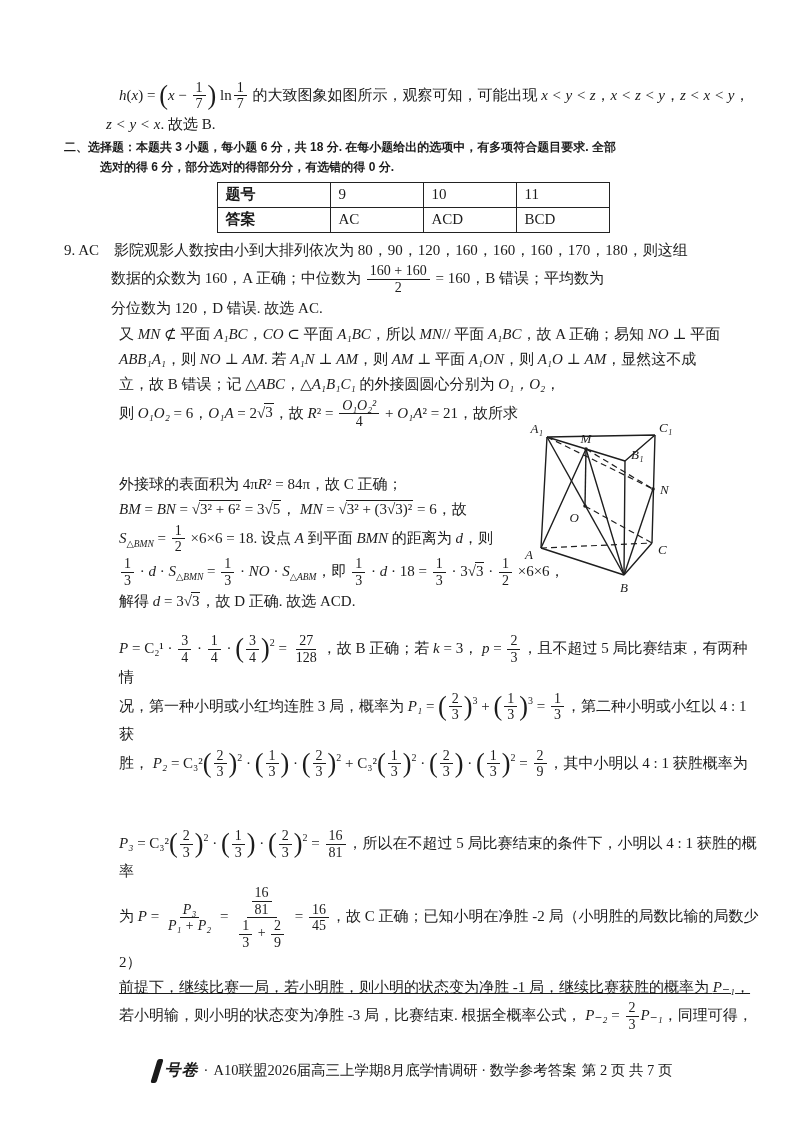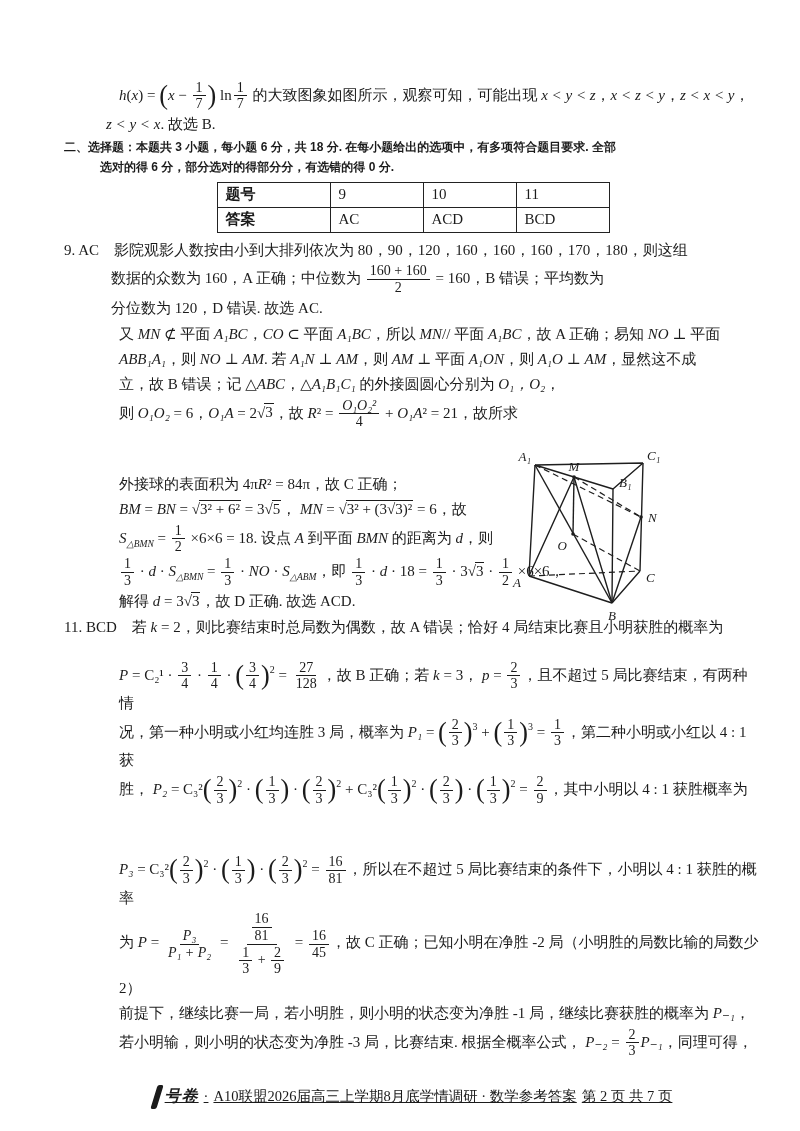--- a/index.html
+++ b/index.html
@@ -4,40 +4,40 @@
 <style>
   html,body{margin:0;padding:0;}
   body{
     width:800px;height:1131px;overflow:hidden;background:#ffffff;color:#1b1b1b;
     font-family:"Liberation Serif","DejaVu Serif",serif;font-size:15px;
   }
   .page{padding:78px 38px 0 64px;position:relative;}
   .line{line-height:1.55;margin:1.5px 0;}
   .hd{font-family:"Liberation Sans","DejaVu Sans",sans-serif;font-weight:700;font-size:12px;line-height:1.5;}
   .m{font-style:italic;}
-  sub.sb{font-size:9.5px;font-style:italic;font-family:Liberation Serif, serif;}
+  sub.sb{font-size:9.5px;font-style:italic;}
   sup.sp{font-size:10px;vertical-align:7px;}
   .frac{display:inline-flex;flex-direction:column;align-items:center;vertical-align:middle;margin:0 2px;line-height:1.12;font-size:14px;}
   .frac .num{border-bottom:1px solid #1b1b1b;padding:0 3px;}
   .frac .den{padding:0 3px;}
   .sqrt{white-space:nowrap;}
   .rsign{letter-spacing:-1px;}
   .rad{border-top:1px solid #1b1b1b;padding:0 1px;}
   .bp{font-size:175%;line-height:0;vertical-align:middle;font-weight:300;}
   table.ans{border-collapse:collapse;margin:6px auto 6px auto;}
   table.ans td{border:1.6px solid #222;text-align:left;padding:1px 8px;height:22px;font-size:15px;}
   table.ans td.c0{width:96px;font-family:"Liberation Sans","DejaVu Sans",sans-serif;font-weight:700;}
   table.ans td.cv{width:76px;}
   .q{margin-top:3px;}
   #q10{position:relative;}
   .narrow .line{max-width:494px;}
-  .figure{position:absolute;top:92px;right:54px;width:215px;height:185px;margin-top:28px;}
+  .figure{position:absolute;top:92px;right:42px;width:215px;height:185px;}
   .figure svg{display:block;}
   .figure text{font-family:"Liberation Serif","DejaVu Serif",serif;font-style:italic;font-size:13px;fill:#1b1b1b;}
-  .footer{margin-top:26px;display:flex;justify-content:center;align-items:center;gap:5px;font-size:14.5px;text-decoration:underline;}
+  .footer{margin-top:26px;display:flex;justify-content:center;align-items:center;gap:5px;font-size:14.5px;}
   .logo{display:inline-block;width:6px;height:24px;background:#1b1b1b;transform:skewX(-17deg);border-radius:2px;}
   .brand{font-weight:700;font-style:italic;font-size:16px;letter-spacing:1px;}
 </style>
 </head>
 <body>
 
 <div class="page">
 
   <div>
       <div class="line" style="padding-left: 55px;"><span class="m">h</span>(<span class="m">x</span>) = <span class="bp">(</span><span class="m">x</span> − <span class="frac">
@@ -146,21 +146,20 @@
         <text x="155" y="79">N</text>
         <text x="74" y="107" text-anchor="end">O</text>
         <text x="28" y="144" text-anchor="end">A</text>
         <text x="153" y="139">C</text>
         <text x="119" y="177" text-anchor="middle">B</text>
       </svg>
     </div>
   </div>
 
   <div class="q">
-      <div class="line">11.  BCD　若 <span class="m">k</span> = 2，则比赛结束时总局数为偶数，故 A 错误；恰好 4 局结束比赛且小明获胜的概率为</div>
       <div class="line" style="padding-left: 55px; margin-top: 20px;"><span class="m">P</span> = C₂¹ · <span class="frac">
           <span class="num">3</span>
           <span class="den">4</span>
         </span> · <span class="frac">
           <span class="num">1</span>
           <span class="den">4</span>
         </span> · <span class="bp">(</span><span class="frac">
           <span class="num">3</span>
           <span class="den">4</span>
         </span><span class="bp">)</span><sup class="sp">2</sup> = <span class="frac">
@@ -227,21 +226,21 @@
               <span class="num">1</span>
               <span class="den">3</span>
             </span> + <span class="frac">
               <span class="num">2</span>
               <span class="den">9</span>
             </span></span>
         </span> = <span class="frac">
           <span class="num">16</span>
           <span class="den">45</span>
         </span>，故 C 正确；已知小明在净胜 -2 局（小明胜的局数比输的局数少 2）</div>
-      <div class="line" style="padding-left: 55px;">前提下，继续比赛一局，若小明胜，则小明的状态变为净胜 -1 局，继续比赛获胜的概率为 <span class="m">P₋₁</span>，</div>
+      <div class="line" style="padding-left: 55px; text-decoration: underline;">前提下，继续比赛一局，若小明胜，则小明的状态变为净胜 -1 局，继续比赛获胜的概率为 <span class="m">P₋₁</span>，</div>
       <div class="line" style="padding-left: 55px;">若小明输，则小明的状态变为净胜 -3 局，比赛结束.  根据全概率公式， <span class="m">P₋₂</span> = <span class="frac">
           <span class="num">2</span>
           <span class="den">3</span>
         </span><span class="m">P₋₁</span>，同理可得，</div>
     </div>
 
   <div class="footer">
     <span class="logo"></span>
     <span class="brand">号卷</span>
     <span>·</span>

